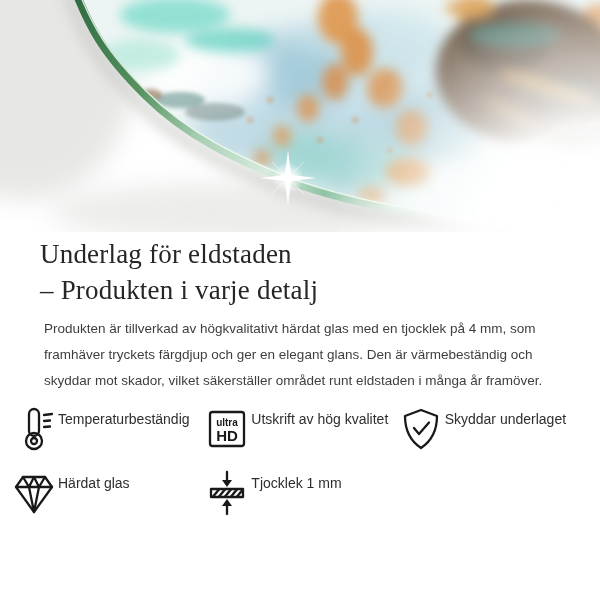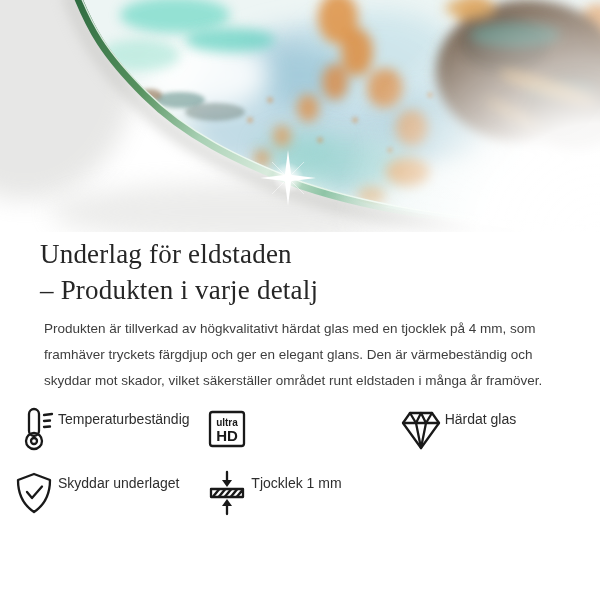--- a/index.html
+++ b/index.html
@@ -178,40 +178,41 @@
       </div>
 
       <div class="feature">
         <div class="ficon">
           <svg width="48" height="48" viewBox="0 0 48 48">
             <rect class="ic" x="7" y="7" width="34" height="34" rx="2.5" stroke-width="2.6"></rect>
             <text class="hdtext" x="24" y="21" font-size="10" font-weight="700" text-anchor="middle">ultra</text>
             <text class="hdtext" x="24" y="36" font-size="15" font-weight="800" text-anchor="middle">HD</text>
           </svg>
         </div>
+        <div class="flabel">Utskrift av hög kvalitet</div>
+      </div>
+
+      <div class="feature">
+        <div class="ficon">
+          <svg width="48" height="48" viewBox="0 0 48 48">
+            <path class="ic" d="M24,5 L40,11 C40,24 36,35 24,43 C12,35 8,24 8,11 Z" stroke-width="2.4"></path>
+            <path class="ic" d="M17,23 L22,29 L32,17.5" stroke-width="2.6"></path>
+          </svg>
+        </div>
+        <div class="flabel">Skyddar underlaget</div>
       </div>
 
       <div class="feature">
         <div class="ficon">
           <svg width="48" height="48" viewBox="0 0 48 48">
             <path class="ic" d="M13,8 L35,8 L42,18 L24,43 L6,18 Z" stroke-width="2.2"></path>
             <path class="ic" d="M6,18 L42,18 M13,8 L19,18 L24,8 L29,18 L35,8 M19,18 L24,43 L29,18" stroke-width="1.8"></path>
           </svg>
         </div>
         <div class="flabel">Härdat glas</div>
-      </div>
-
-      <div class="feature">
-        <div class="ficon">
-          <svg width="48" height="48" viewBox="0 0 48 48">
-            <path class="ic" d="M24,5 L40,11 C40,24 36,35 24,43 C12,35 8,24 8,11 Z" stroke-width="2.4"></path>
-            <path class="ic" d="M17,23 L22,29 L32,17.5" stroke-width="2.6"></path>
-          </svg>
-        </div>
-        <div class="flabel">Skyddar underlaget</div>
       </div>
 
 
       <div class="feature">
         <div class="ficon">
           <svg width="48" height="48" viewBox="0 0 48 48">
             <defs>
                 <clipPath id="barClip">
                   <rect x="9" y="21" width="30" height="6"></rect>
                 </clipPath>

